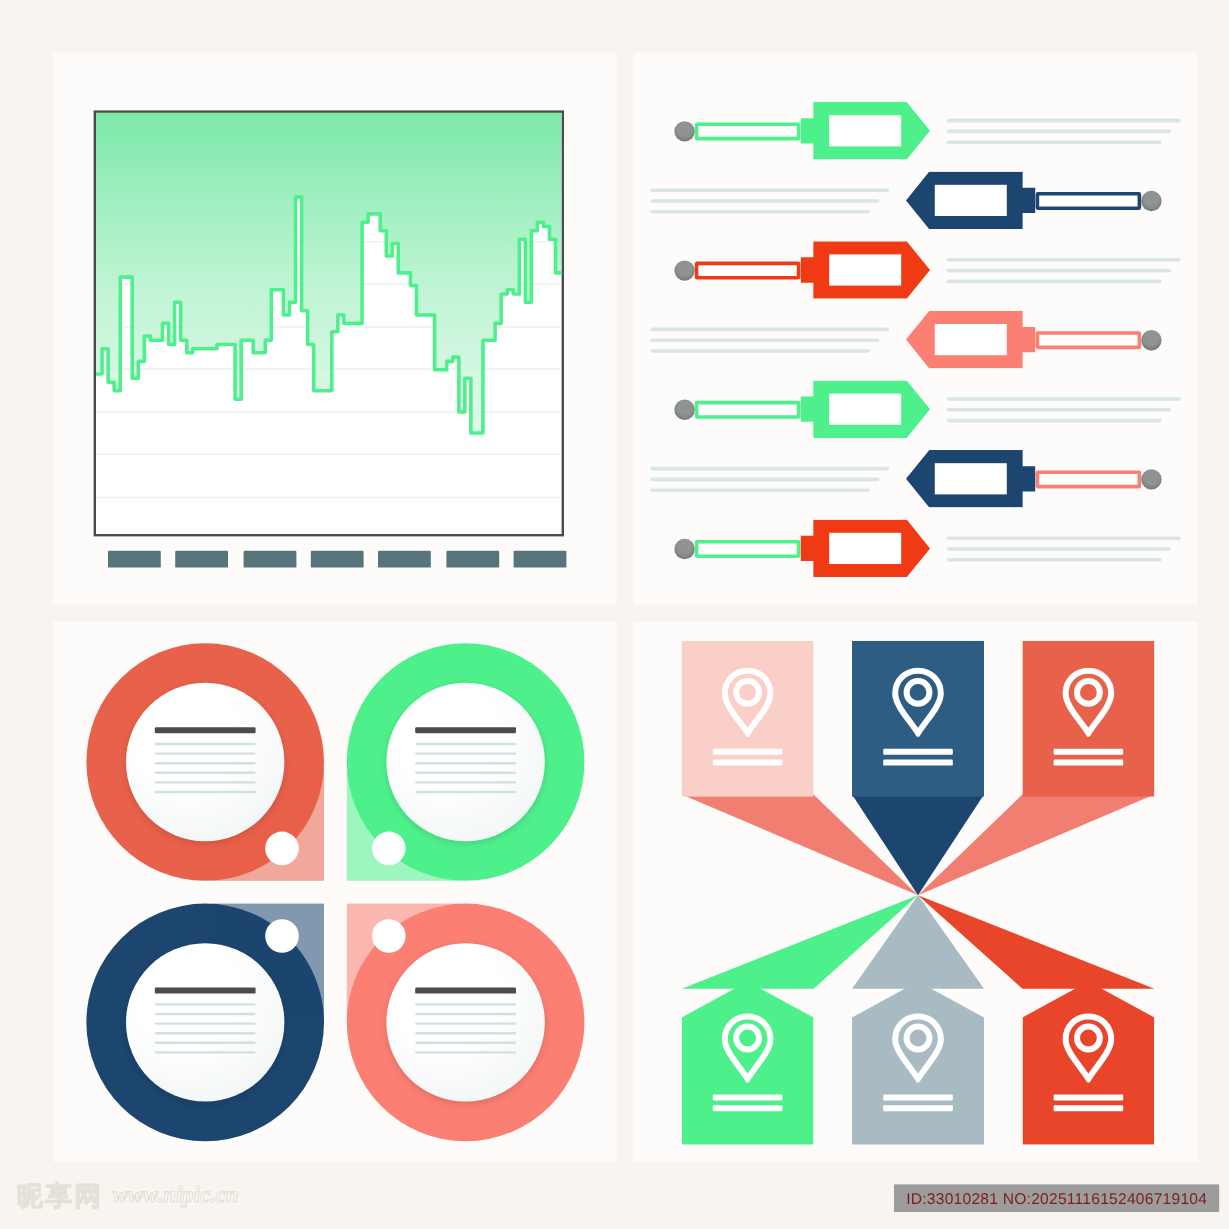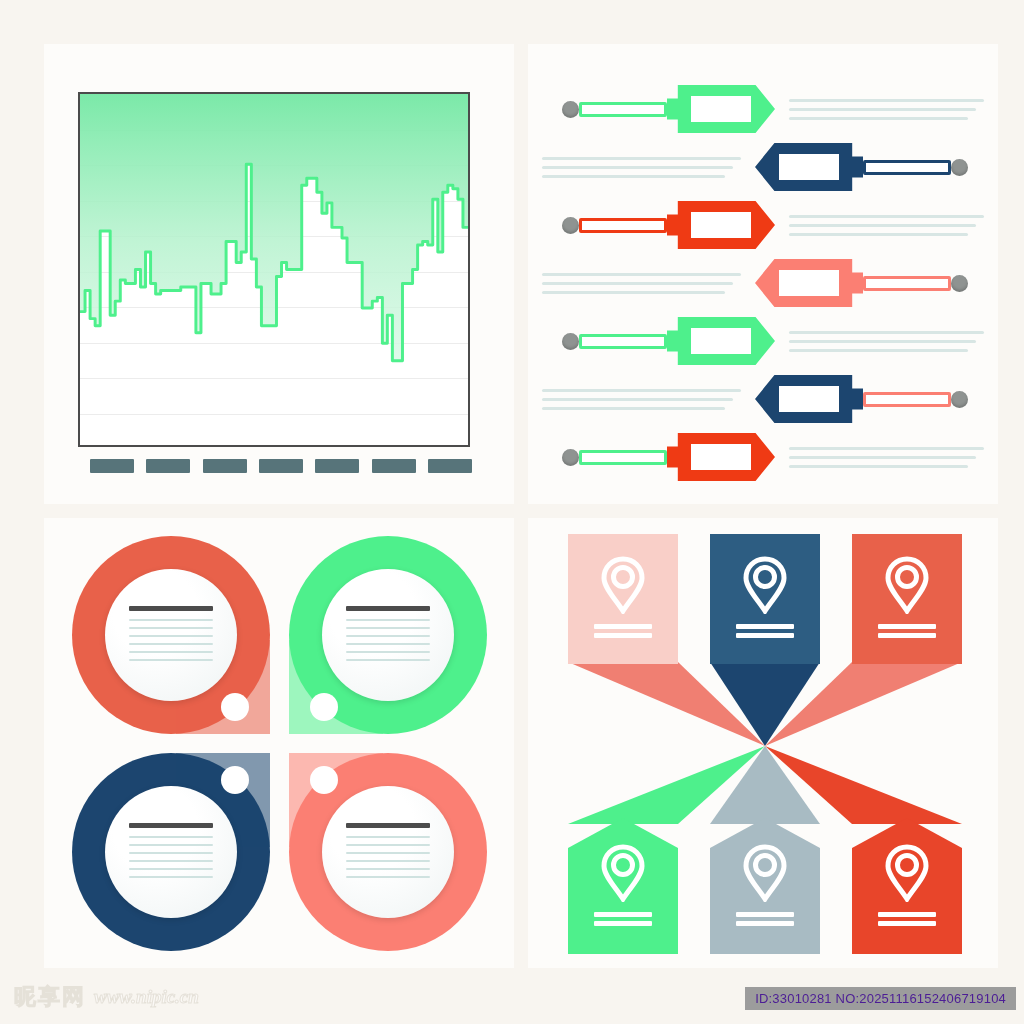--- a/index.html
+++ b/index.html
@@ -178,21 +178,21 @@
     -webkit-text-stroke:1px #cfc9bd;
     letter-spacing:2px;
   }
   .wm .url {
     font-family:"Liberation Serif", serif;
     font-size:19px; font-style:italic; font-weight:700;
     color:#ffffff; -webkit-text-stroke:1px #cfc9bd;
   }
   .idbar {
     position:absolute; right:8px; bottom:14px;
-    background:#9c9c9c; color:#4c1d95;
+    background:#9c9c9c; color:#7f1d1d;
     font-size:13px; letter-spacing:.2px;
     padding:4px 10px;
     font-family:"Liberation Sans", sans-serif;
   }
 </style>
 </head>
 <body>
 
 <div class="board">
 

